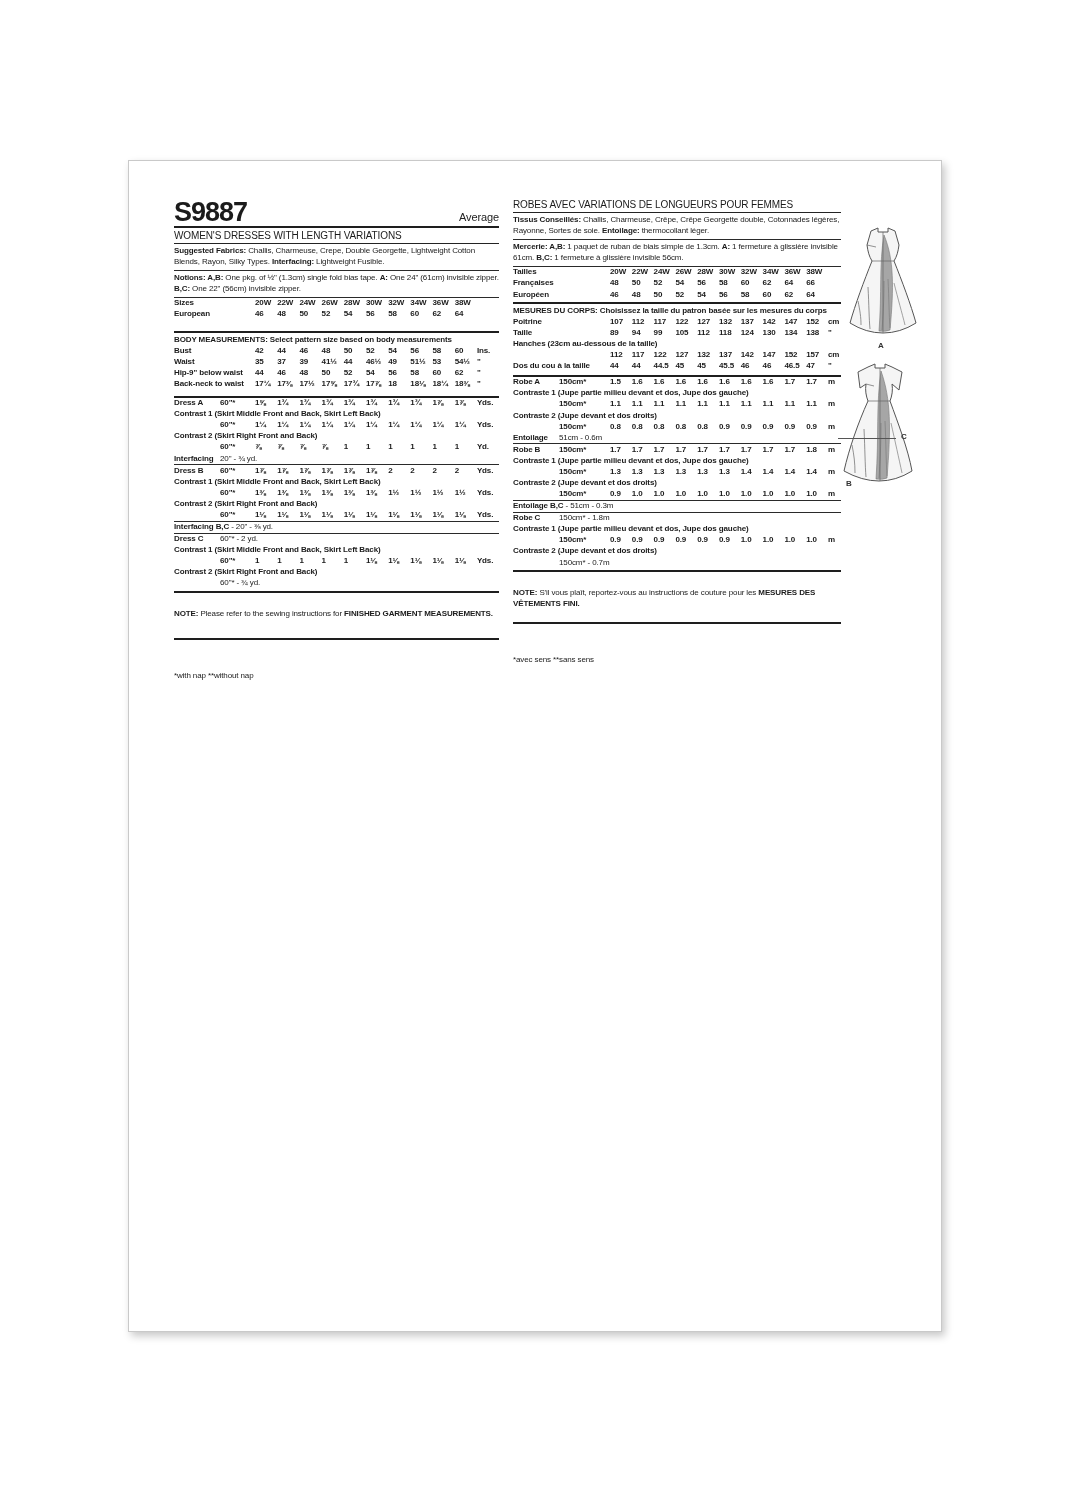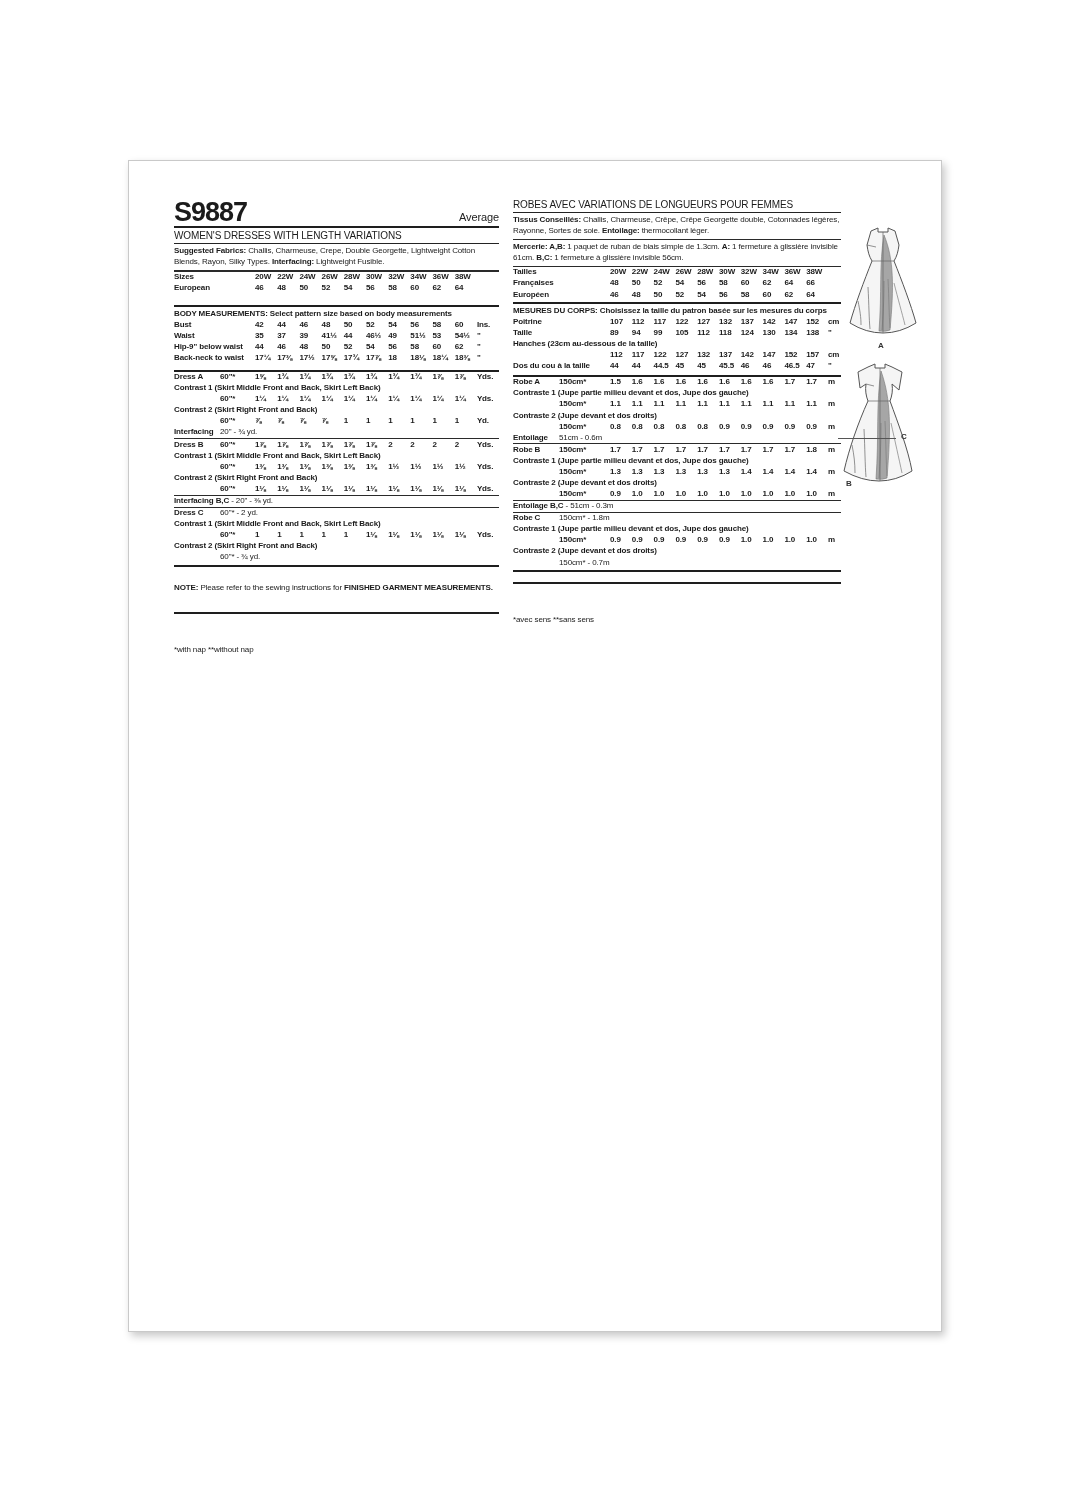--- a/index.html
+++ b/index.html
@@ -57,20 +57,21 @@
 <div class="sheet">
 
   <div class="col col-en grid-en">
     <div class="colhead">
       <span class="sku">S9887</span>
       <span class="difficulty">Average</span>
     </div>
   <div class="titlerow">WOMEN'S DRESSES WITH LENGTH VARIATIONS</div>
       <div class="para "><span class="b">Suggested Fabrics:</span><span> Challis, Charmeuse, Crepe, Double Georgette, Lightweight Cotton Blends, Rayon, Silky Types. </span><span class="b">Interfacing:</span><span> Lightweight Fusible.</span></div>
       <div class="rule "></div>
+      <div class="para "><span class="b">Notions: A,B:</span><span> One pkg. of ½" (1.3cm) single fold bias tape. </span><span class="b">A:</span><span> One 24" (61cm) invisible zipper. </span><span class="b">B,C:</span><span> One 22" (56cm) invisible zipper.</span></div>
       <div class="rule "></div>
       <div class="row">
         <span class="lab">Sizes</span>
         <span class="val">20W</span>
         <span class="val">22W</span>
         <span class="val">24W</span>
         <span class="val">26W</span>
         <span class="val">28W</span>
         <span class="val">30W</span>
         <span class="val">32W</span>
@@ -521,20 +522,21 @@
         <span class="val">1.0</span>
         <span class="unit">m</span>
       </div>
       <div class="spanrow">Contraste 2 (Jupe devant et dos droits)</div>
       <div class="inl">
         <span class="lab"></span>
         <span class="txt">150cm* - 0.7m</span>
       </div>
       <div class="gap" style="height: 2px;"></div>
       <div class="rule thick"></div>
+      <div class="para note"><span class="b">NOTE:</span><span> S'il vous plaît, reportez-vous au instructions de couture pour les </span><span class="b">MESURES DES VÊTEMENTS FINI.</span></div>
       <div class="gap" style="height: 10px;"></div>
       <div class="rule med"></div>
       <div class="foot">*avec sens    **sans sens</div>
     </div>
 
   <div class="figs">
     <svg style="position:absolute;left:8px;top:4px" width="78" height="118" viewBox="0 0 78 118">
       <g stroke="#555" stroke-width="1" fill="#f5f5f5" stroke-linejoin="round">
         <path d="M27,10 L34,7 L34,11 L44,11 L44,7 L51,10 L55,24 C54,31 53,35 50,40 C58,60 67,84 72,102 Q56,112 39,112 Q22,112 6,102 C11,84 20,60 28,40 C25,35 24,31 23,24 Z"></path>
       </g>

